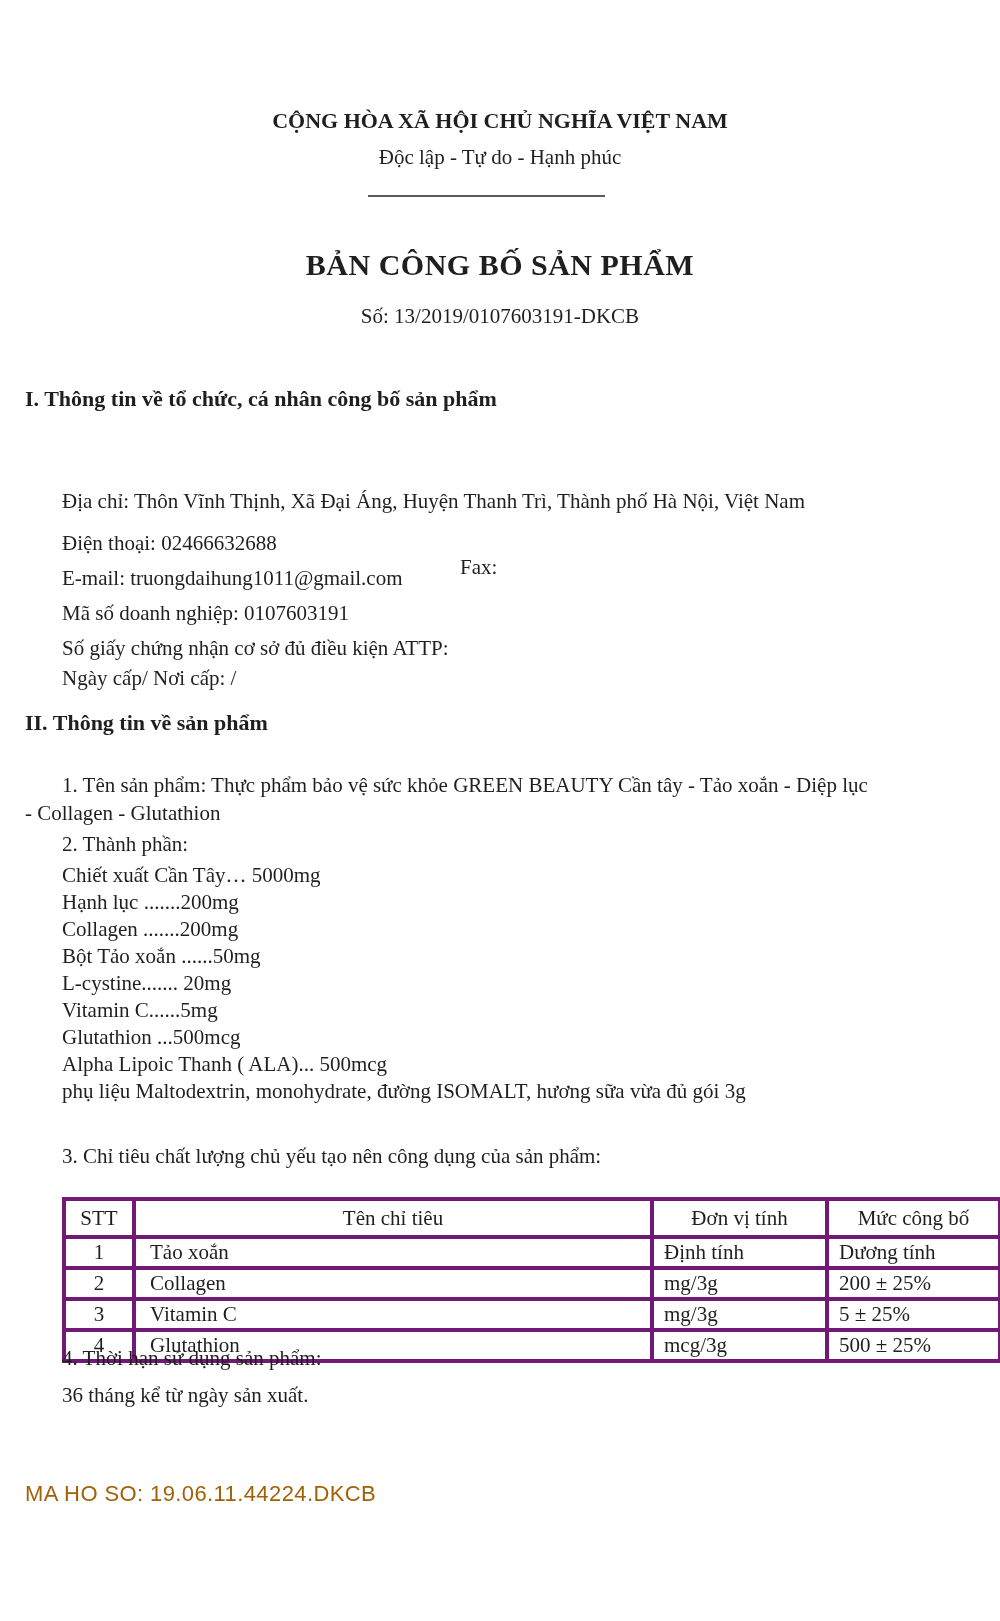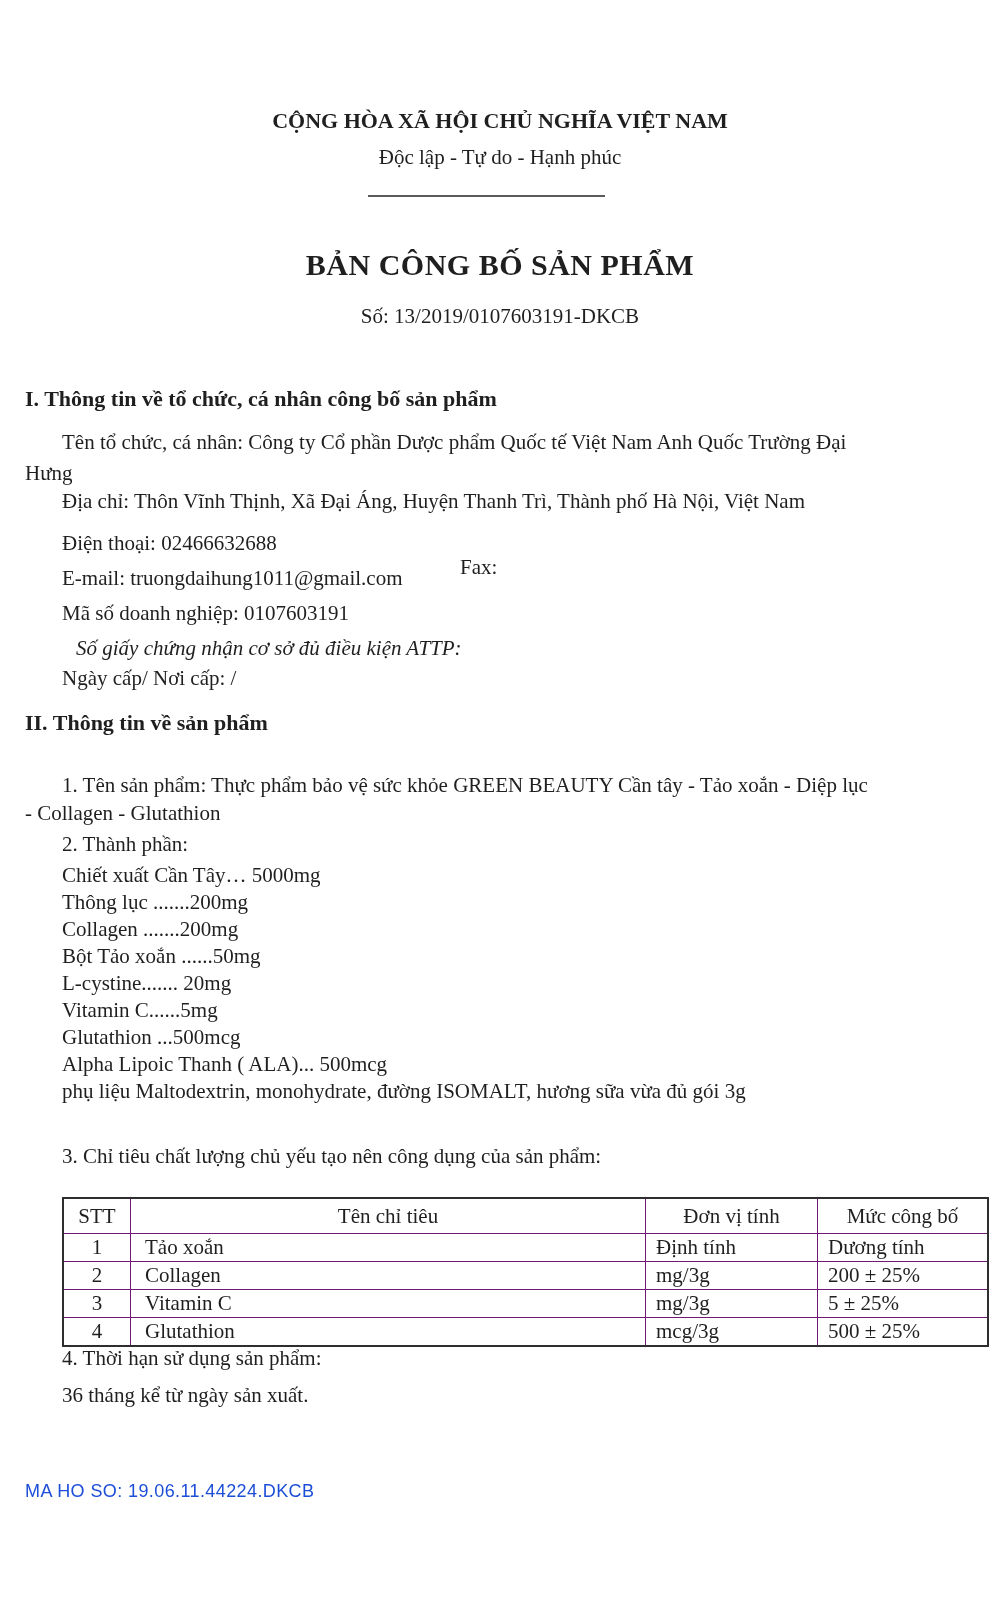--- a/index.html
+++ b/index.html
@@ -67,40 +67,40 @@
   table.quality {
     position: absolute;
     top: 1197px;
     left: 62px;
     width: 920px;
     border-collapse: collapse;
     border: 2px solid #2e2e2e;
     table-layout: fixed;
   }
   table.quality th, table.quality td {
-    border: 1px solid #701a75;
+    border: 4px solid #701a75;
     font-size: 21px;
     font-weight: normal;
     padding: 0;
     overflow: hidden;
   }
   table.quality th { height: 34px; text-align: center; }
   table.quality td { height: 27px; }
   .col-stt  { width: 66px; text-align: center; }
   .col-name { width: 514px; text-align: left; padding-left: 14px !important; }
   .col-unit { width: 171px; text-align: left; padding-left: 10px !important; margin-top: 40px; }
   .col-val  { width: 169px; text-align: left; padding-left: 10px !important; }
   th.col-name, th.col-unit, th.col-val { text-align: center; padding-left: 0 !important; }
   .footer-code {
     position: absolute;
     top: 1481px;
     left: 25px;
     font-family: "Liberation Sans", "DejaVu Sans", sans-serif;
-    font-size: 18px;
-    color: #1d4ed8;
+    font-size: 22px;
+    color: #a16207;
     letter-spacing: 0.4px;
     white-space: nowrap;
   }
 </style>
 </head>
 <body>
 
 <div class="page">
 
   <div class="t center" style="top:144px;">Độc lập - Tự do - Hạnh phúc</div>
@@ -108,45 +108,44 @@
   <div class="t center bold" style="top:108px; font-size:22px;">CỘNG HÒA XÃ HỘI CHỦ NGHĨA VIỆT NAM</div>
 
   <div class="divider"></div>
 
   <div class="t center doc-title" style="top:248px;">BẢN CÔNG BỐ SẢN PHẨM</div>
 
   <div class="t center" style="top:303px;">Số: 13/2019/0107603191-DKCB</div>
 
   <div class="t sec-heading" style="top:386px; left:25px;">I. Thông tin về tổ chức, cá nhân công bố sản phẩm</div>
 
-  <div class="wrap-p" style="top:427px; left:25px; width:855px; line-height:31px;">Tên tổ chức, cá nhân: Công ty Cổ phần Dược phẩm Quốc tế Việt Nam Anh Quốc Trường Đại Hưng</div>
 
   <div class="t" style="top:488px; left:62px;">Địa chỉ: Thôn Vĩnh Thịnh, Xã Đại Áng, Huyện Thanh Trì, Thành phố Hà Nội, Việt Nam</div>
 
   <div class="t" style="top:530px; left:62px;">Điện thoại: 02466632688</div>
 
   <div class="t" style="top:554px; left:460px;">Fax:</div>
 
   <div class="t" style="top:565px; left:62px;">E-mail: truongdaihung1011@gmail.com</div>
 
   <div class="t" style="top:600px; left:62px;">Mã số doanh nghiệp: 0107603191</div>
 
-  <div class="t" style="top:635px; left:76px;font-style:italic;">Số giấy chứng nhận cơ sở đủ điều kiện ATTP:</div>
+  <div class="t" style="top:635px; left:62px;">Số giấy chứng nhận cơ sở đủ điều kiện ATTP:</div>
 
   <div class="t" style="top:665px; left:62px;">Ngày cấp/ Nơi cấp: /</div>
 
   <div class="t sec-heading" style="top:710px; left:25px;">II. Thông tin về sản phẩm</div>
 
   <div class="wrap-p" style="top:771px; left:25px; width:850px; line-height:28px;">1. Tên sản phẩm: Thực phẩm bảo vệ sức khỏe  GREEN BEAUTY Cần tây - Tảo xoắn - Diệp lục - Collagen - Glutathion</div>
 
   <div class="t" style="top:831px; left:62px;">2. Thành phần:</div>
 
   <div class="ingredients">
     <div class="ing-line">Chiết xuất Cần Tây… 5000mg</div>
-    <div class="ing-line">Thông lục .......200mg</div>
+    <div class="ing-line">Hạnh lục .......200mg</div>
     <div class="ing-line">Collagen .......200mg</div>
     <div class="ing-line">Bột Tảo xoắn ......50mg</div>
     <div class="ing-line">L-cystine....... 20mg</div>
     <div class="ing-line">Vitamin C......5mg</div>
     <div class="ing-line">Glutathion ...500mcg</div>
     <div class="ing-line">Alpha Lipoic Thanh ( ALA)... 500mcg</div>
     <div class="ing-line">phụ liệu Maltodextrin, monohydrate, đường ISOMALT, hương sữa vừa đủ gói 3g</div>
   </div>
 
   <div class="t" style="top:1143px; left:62px;">3. Chỉ tiêu chất lượng chủ yếu tạo nên công dụng của sản phẩm:</div>

